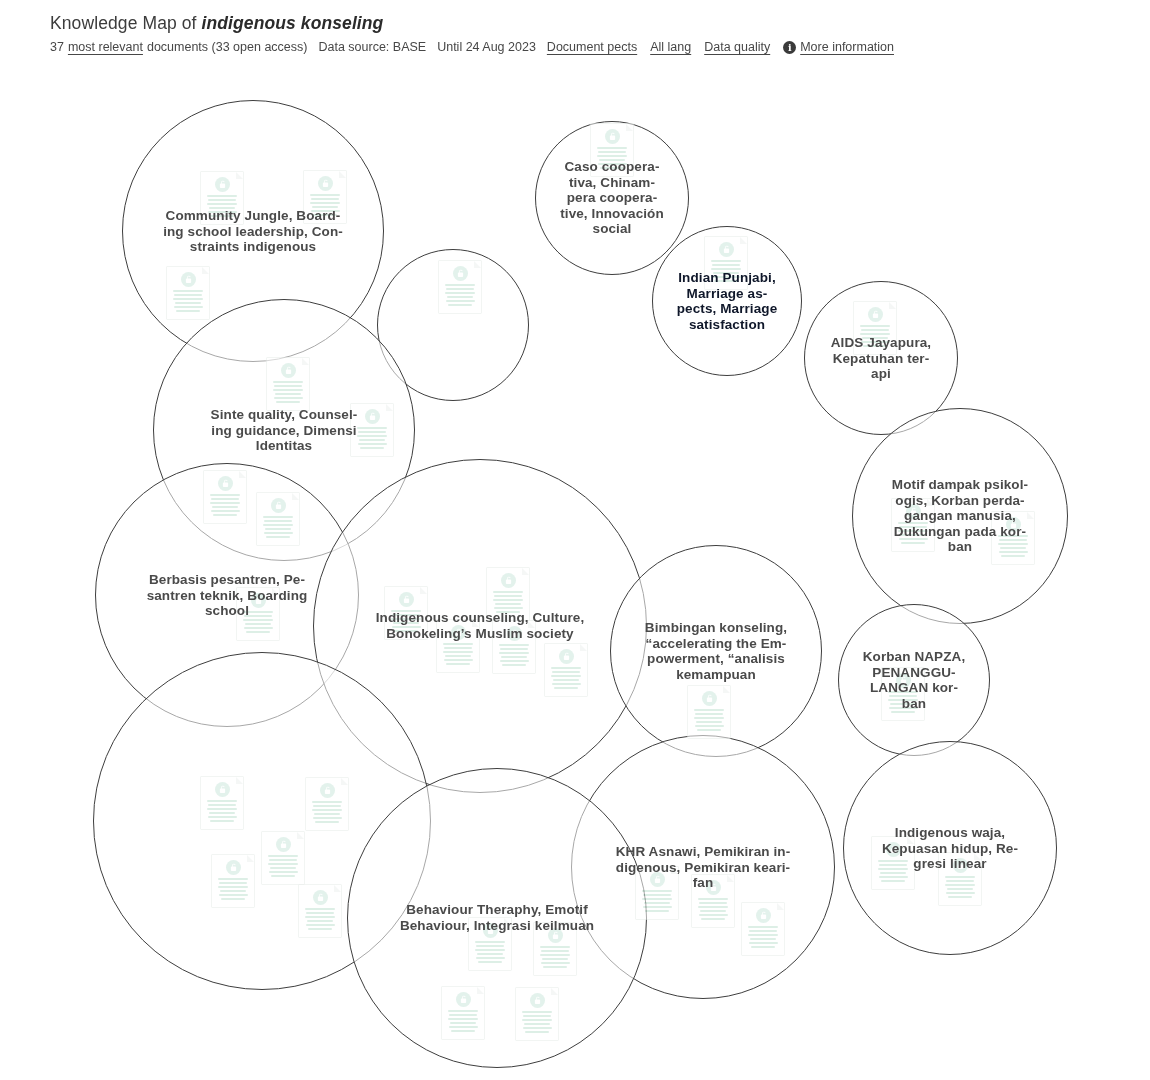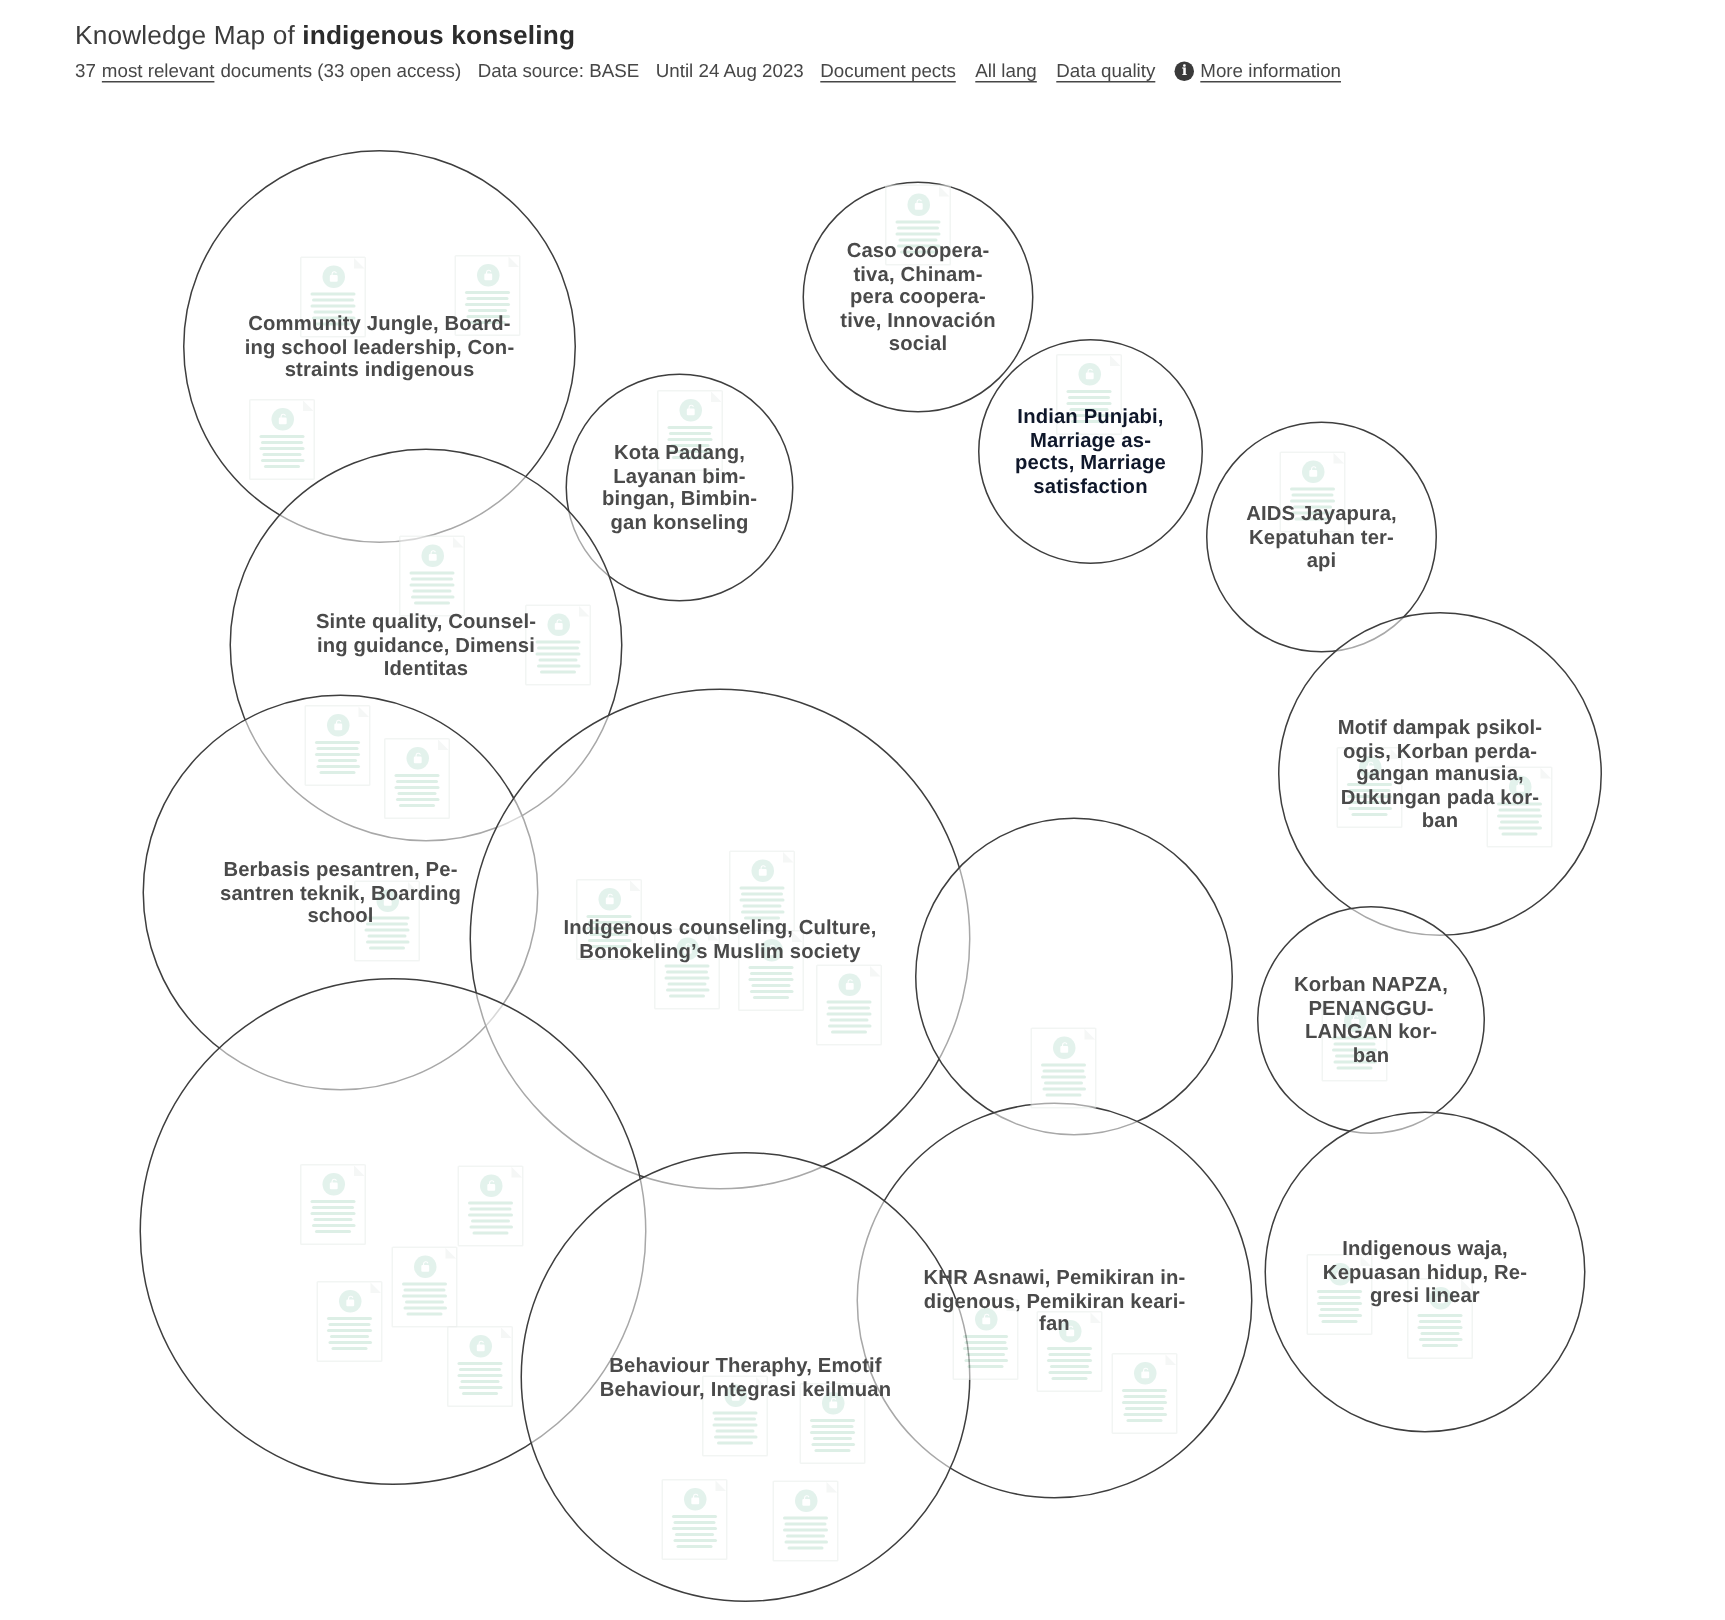--- a/index.html
+++ b/index.html
@@ -4,21 +4,21 @@
 <style>
   * { margin:0; padding:0; box-sizing:border-box; }
   html,body { background:#ffffff; width:1150px; height:1080px; overflow:hidden;
     font-family:"Liberation Sans","DejaVu Sans",sans-serif; }
 
   .page { position:relative; width:1150px; height:1080px; }
 
   
   .header { position:absolute; left:50px; top:13px; }
   .title { font-size:17.5px; color:#3c3c3c; letter-spacing:.1px; }
-  .title b { color:#2b2b2b; font-weight:700; }
+  .title b { color:#2b2b2b; font-weight:700;font-style:italic; }
 
   .toolbar { position:absolute; left:50px; top:40px; font-size:12.5px; color:#474747;
     display:flex; align-items:center; white-space:nowrap; }
   .toolbar .gap { width:11px; display:inline-block; }
   .toolbar .sgap { width:4px; display:inline-block; }
   .tlink { text-decoration:underline; text-underline-offset:3px; cursor:pointer; color:#474747; }
   .tlink + .tlink { margin-left:13px; }
   .info-wrap { display:flex; align-items:center; margin-left:13px; }
   .info-dot { width:13px; height:13px; border-radius:50%; background:#3a3a3a; color:#fff;
     display:flex; align-items:center; justify-content:center;
@@ -554,26 +554,20 @@
         <div>ing school leadership, Con-</div>
         <div>straints indigenous</div>
       </div>
       <div class="bubble-label" style="left: 612px; top: 198px; color: rgb(74, 74, 74);">
         <div>Caso coopera-</div>
         <div>tiva, Chinam-</div>
         <div>pera coopera-</div>
         <div>tive, Innovación</div>
         <div>social</div>
       </div>
-      <div class="bubble-label" style="left: 453px; top: 325px; color: rgb(74, 74, 74);">
-        <div>Kota Padang,</div>
-        <div>Layanan bim-</div>
-        <div>bingan, Bimbin-</div>
-        <div>gan konseling</div>
-      </div>
       <div class="bubble-label" style="left: 727px; top: 301px; color: #0f172a;">
         <div>Indian Punjabi,</div>
         <div>Marriage as-</div>
         <div>pects, Marriage</div>
         <div>satisfaction</div>
       </div>
       <div class="bubble-label" style="left: 284px; top: 430px; color: rgb(74, 74, 74);">
         <div>Sinte quality, Counsel-</div>
         <div>ing guidance, Dimensi</div>
         <div>Identitas</div>
@@ -592,20 +586,26 @@
       </div>
       <div class="bubble-label" style="left: 227px; top: 595px; color: rgb(74, 74, 74);">
         <div>Berbasis pesantren, Pe-</div>
         <div>santren teknik, Boarding</div>
         <div>school</div>
       </div>
       <div class="bubble-label" style="left: 480px; top: 626px; color: rgb(74, 74, 74);">
         <div>Indigenous counseling, Culture,</div>
         <div>Bonokeling’s Muslim society</div>
       </div>
+      <div class="bubble-label" style="left: 716px; top: 651px; color: rgb(74, 74, 74);">
+        <div>Bimbingan konseling,</div>
+        <div>“accelerating the Em-</div>
+        <div>powerment, “analisis</div>
+        <div>kemampuan</div>
+      </div>
       <div class="bubble-label" style="left: 914px; top: 680px; color: rgb(74, 74, 74);">
         <div>Korban NAPZA,</div>
         <div>PENANGGU-</div>
         <div>LANGAN kor-</div>
         <div>ban</div>
       </div>
       <div class="bubble-label" style="left: 703px; top: 867px; color: rgb(74, 74, 74);">
         <div>KHR Asnawi, Pemikiran in-</div>
         <div>digenous, Pemikiran keari-</div>
         <div>fan</div>

